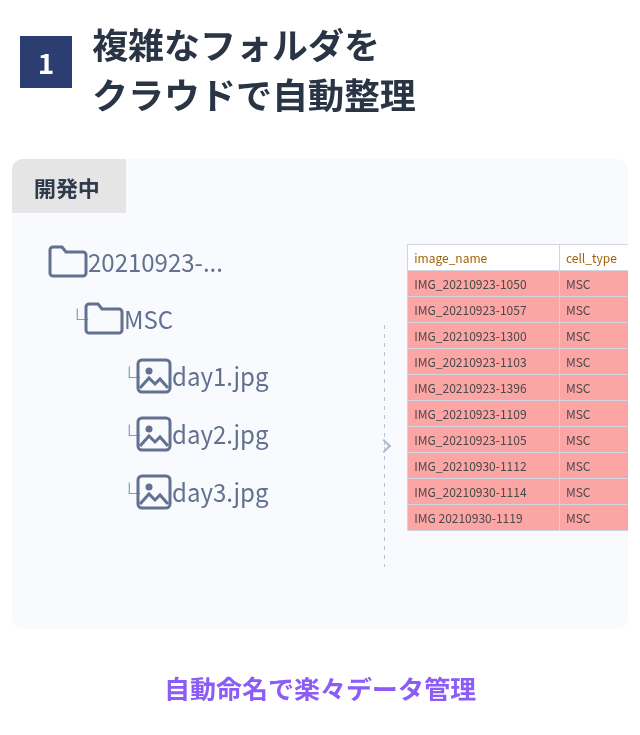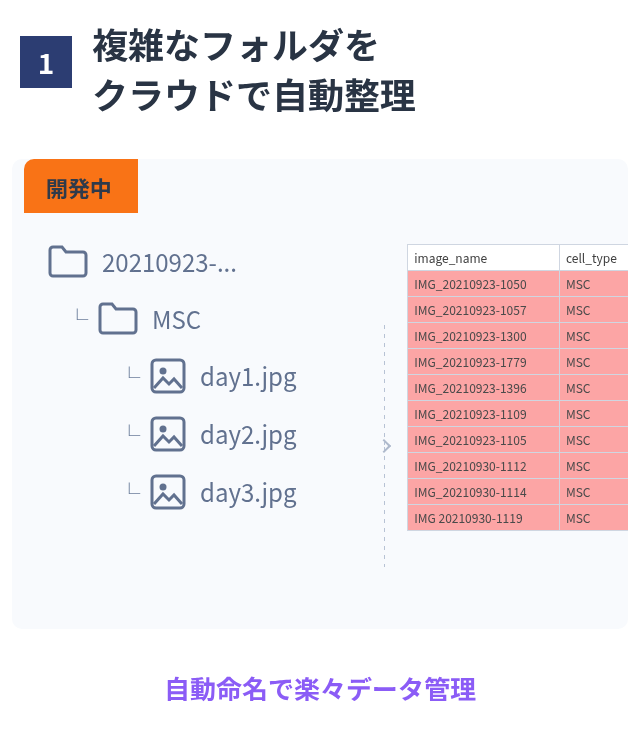--- a/index.html
+++ b/index.html
@@ -39,42 +39,41 @@
       margin: 30px 12px 0 12px;
       border-radius: 10px;
       background: #f8fafd;
       position: relative;
       height: 470px;
       overflow: hidden;
     }
     .badge-tab {
       position: absolute;
       top: 0;
-      left: 12px;
+      left: 0;
       border-top-left-radius: 10px;
-      background: #f97316;
+      background: #e5e5e5;
       padding: 12px 26px 10px 22px;
       font-size: 22px;
       font-weight: 700;
       color: #2f3a4a;
     }
     .card-body {
       display: flex;
       padding-top: 85px;
       height: 100%;
     }
     .tree-pane {
       flex: 0 0 58%;
       padding-left: 36px;
       color: #61718f;
     }
     .tree-row {
       display: flex;
       align-items: center;
-      gap: 14px;
       margin-bottom: 22px;
     }
     .indent-1 { margin-left: 18px; }
     .indent-2 { margin-left: 70px; }
     .elbow {
       color: #6c7d9b;
       font-size: 22px;
       width: 18px;
       text-align: center;
       flex-shrink: 0;
@@ -125,21 +124,21 @@
       width: 230px;
     }
     .tbl th {
       font-weight: 400;
       text-align: left;
       border: 1px solid #cfd6e1;
       padding: 4px 6px;
       white-space: nowrap;
       background: #ffffff;
       font-size: 12px;
-      color: #404040;
+      color: #a16207;
     }
     .tbl td {
       border: 1px solid #cfd6e1;
       padding: 4px 6px;
       white-space: nowrap;
       background: #fca5a5;
       font-size: 12px;
       overflow: hidden;
     }
     .tbl td:first-child { max-width: 130px; }
@@ -237,21 +236,21 @@
             </tr>
             <tr>
               <td>IMG_20210923-1057</td>
               <td>MSC</td>
             </tr>
             <tr>
               <td>IMG_20210923-1300</td>
               <td>MSC</td>
             </tr>
             <tr>
-              <td>IMG_20210923-1779</td>
+              <td>IMG_20210923-1103</td>
               <td>MSC</td>
             </tr>
             <tr>
               <td>IMG_20210923-1396</td>
               <td>MSC</td>
             </tr>
             <tr>
               <td>IMG_20210923-1109</td>
               <td>MSC</td>
             </tr>

